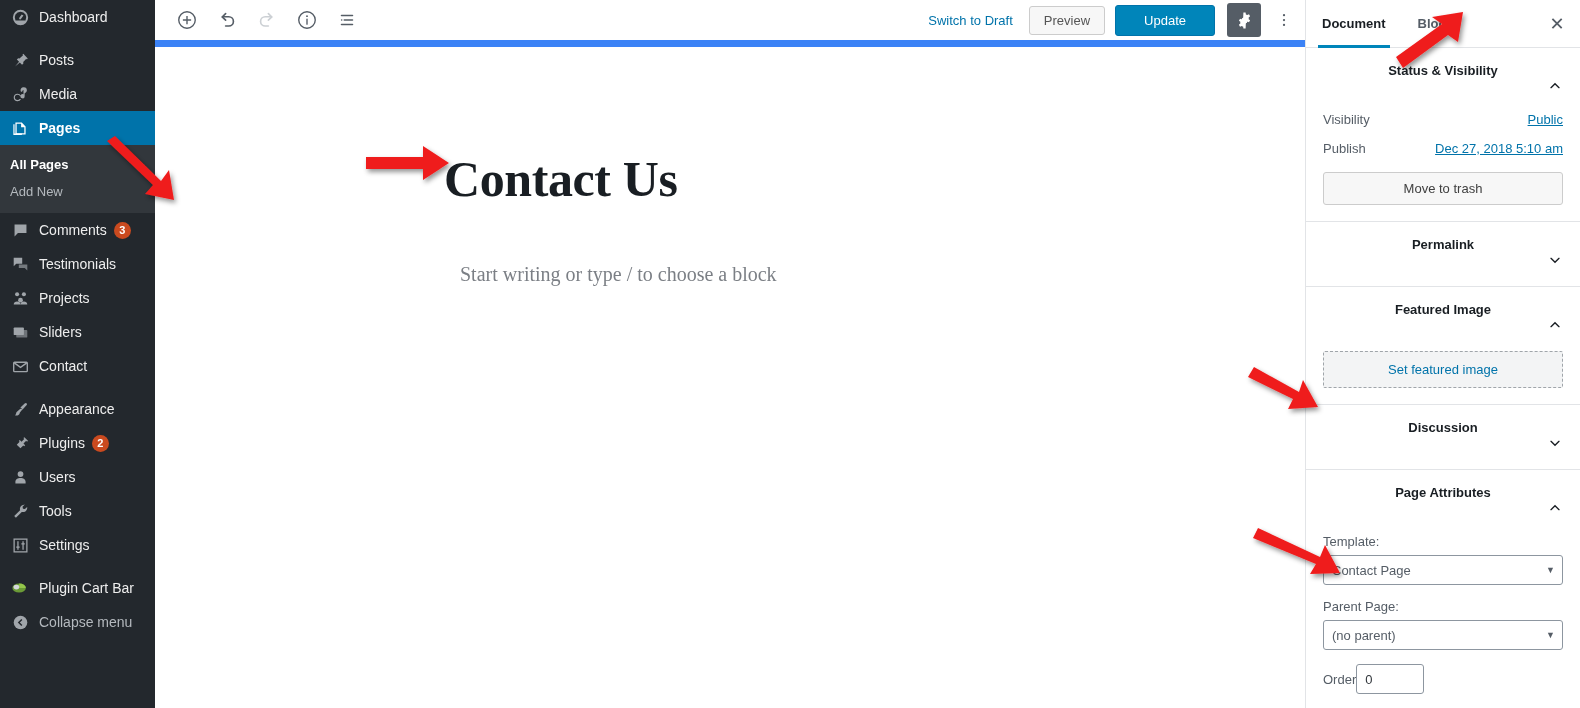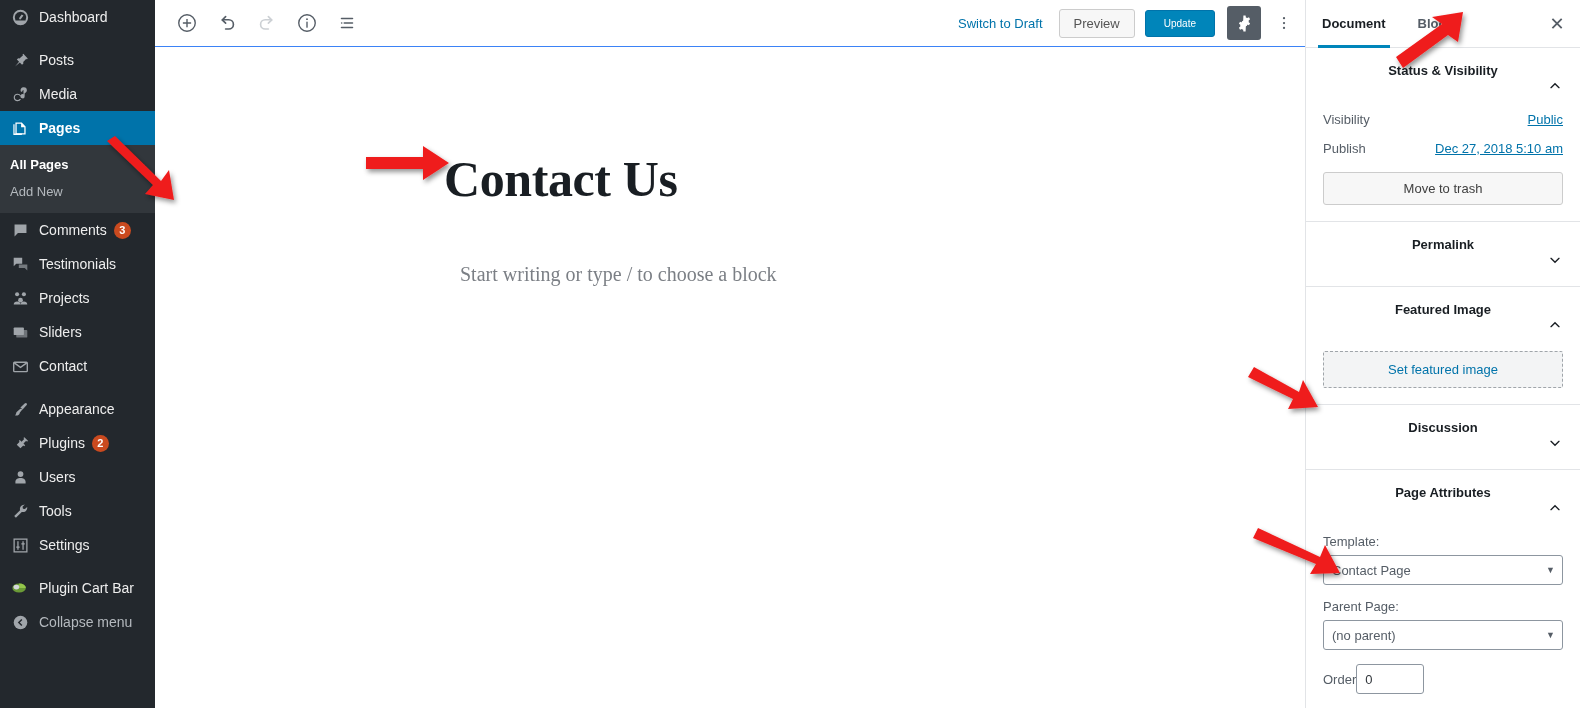--- a/index.html
+++ b/index.html
@@ -48,21 +48,21 @@
     min-width: 17px; height: 17px; border-radius: 9px;
     background: #ca4a1f; color: #fff; font-size: 11px;
     font-weight: 600; margin-left: 7px; padding: 0 5px;
     vertical-align: middle;
   }
   .menu-top.dim .lbl { color: #b4b9be; }
 
   
   #editor { flex: 1; position: relative; background: #fff; min-width: 0; }
   #edit-header {
-    height: 47px; border-bottom: 1px solid #3b82f6;
+    height: 47px; border-bottom: 7px solid #3b82f6;
     display: flex; align-items: center; background: #fff;
     position: relative;
   }
   .tb-left { display: flex; align-items: center; padding-left: 14px; gap: 4px; }
   .tb-btn {
     width: 36px; height: 36px; display: flex; align-items: center;
     justify-content: center; color: #555d66; cursor: pointer;
     background: none; border: none;
   }
   .tb-btn.disabled { color: #ccd0d4; cursor: default; }
@@ -74,21 +74,21 @@
     color: #0073aa; font-size: 13px; cursor: pointer;
     padding: 4px 6px;
   }
   .btn-preview {
     background: #f7f7f7; border: 1px solid #ccc; border-radius: 3px;
     color: #555; font-size: 13px; padding: 6px 14px; cursor: pointer;
     font-family: inherit;
   }
   .btn-update {
     background: #0085ba; border: 1px solid #0073aa; border-radius: 3px;
-    color: #fff; font-size: 10px; padding: 7px 18px; cursor: pointer;
+    color: #fff; font-size: 13px; padding: 7px 28px; cursor: pointer;
     font-family: inherit;
   }
   .btn-gear {
     width: 34px; height: 34px; background: #555d66; border-radius: 3px;
     display: flex; align-items: center; justify-content: center;
     color: #fff; cursor: pointer; margin-left: 2px;
   }
   .btn-kebab {
     width: 26px; height: 34px; display: flex; align-items: center;
     justify-content: center; color: #555d66; cursor: pointer;

